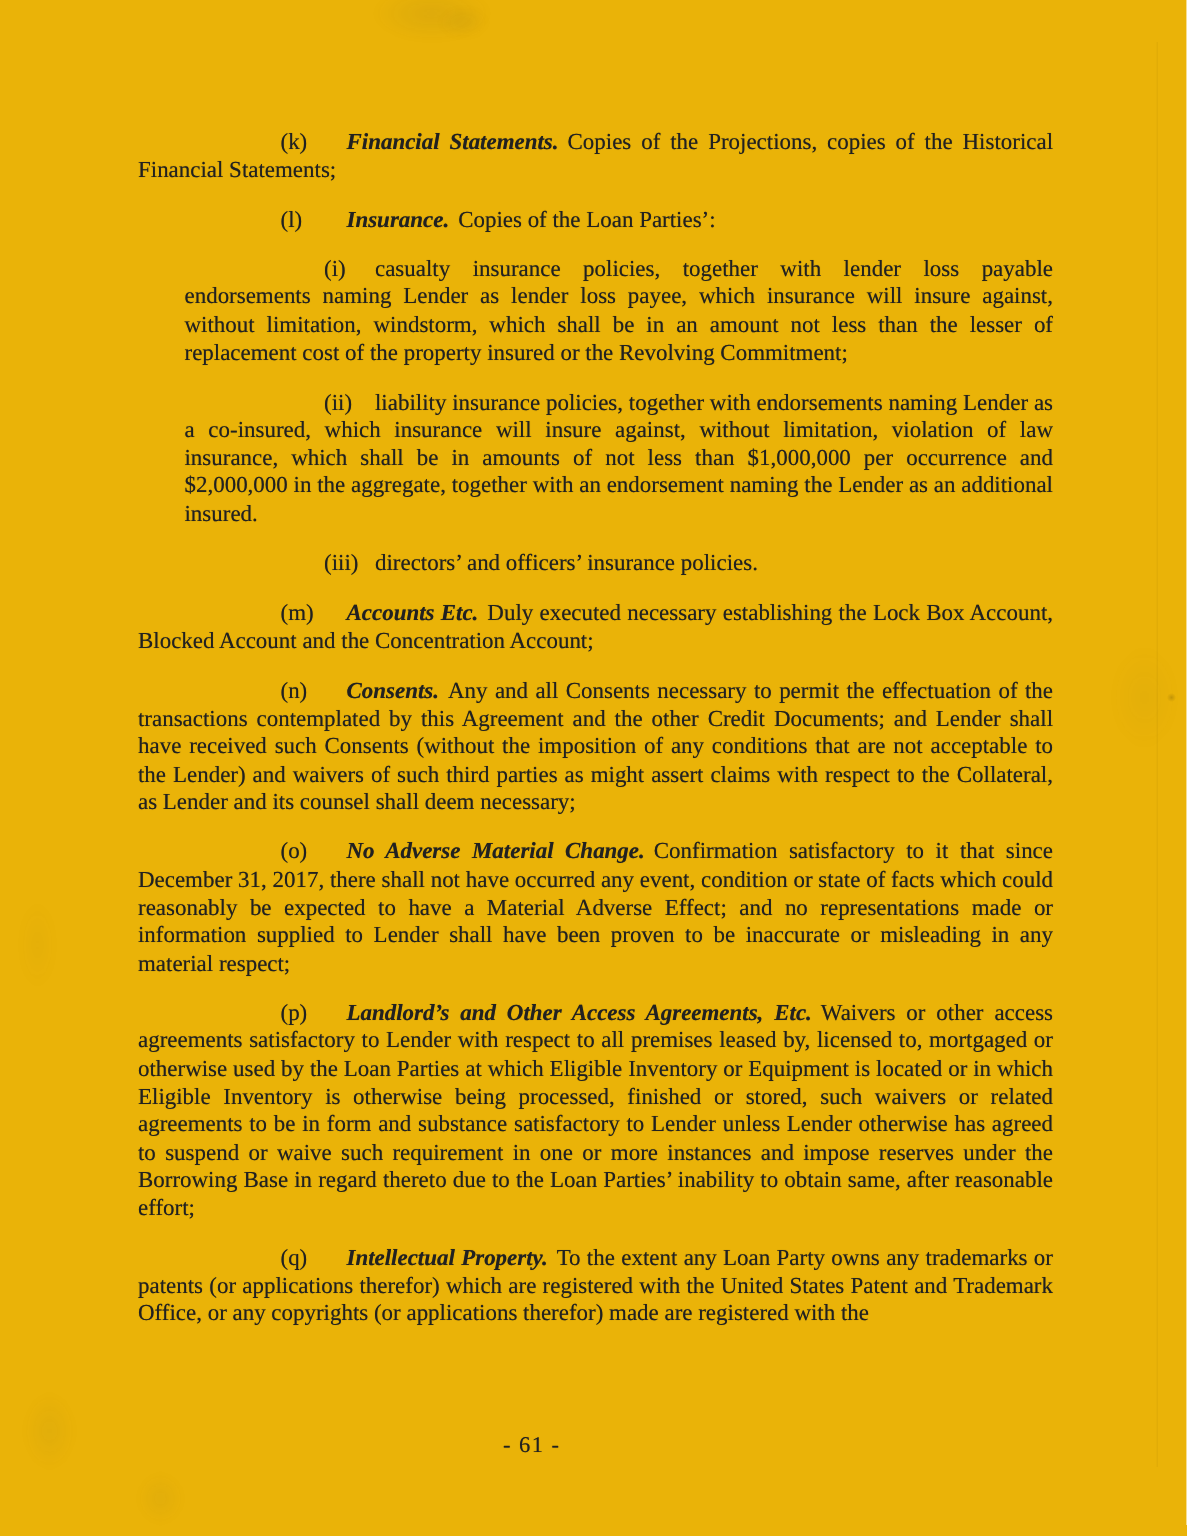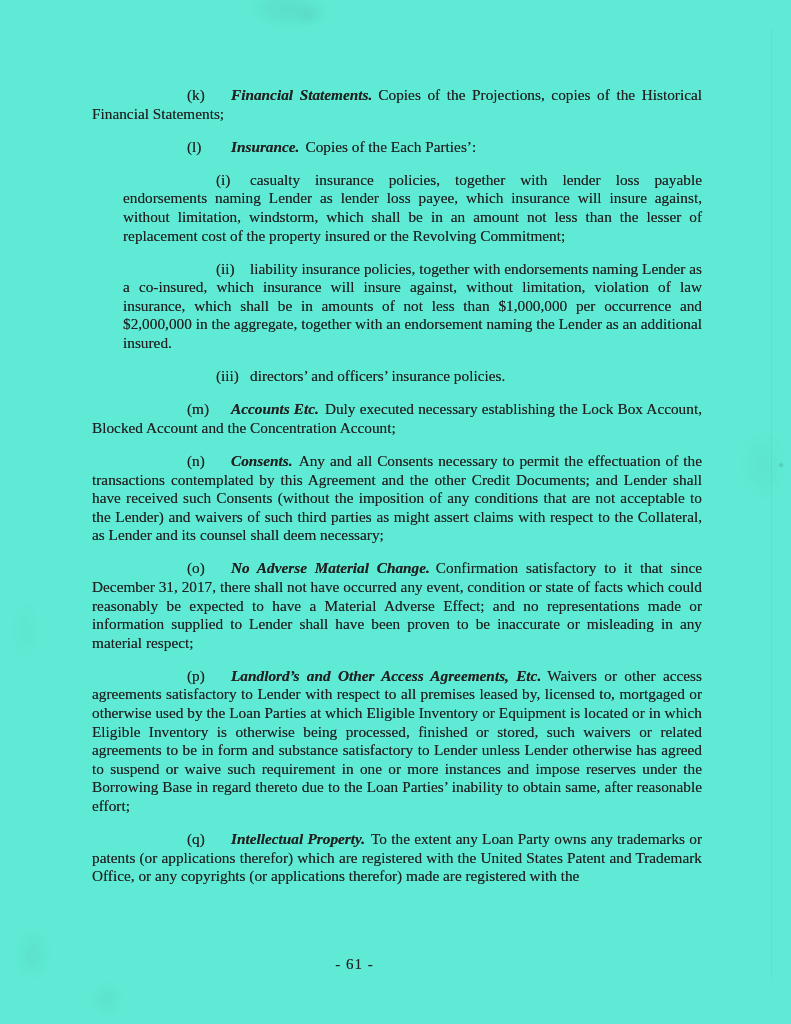--- a/index.html
+++ b/index.html
@@ -4,21 +4,21 @@
 <style>
   html, body {
     margin: 0;
     padding: 0;
     background: #ffffff;
   }
   .page {
     position: relative;
     width: 791px;
     height: 1024px;
-    background: #5eead4;
+    background: #eab308;
     overflow: hidden;
     font-family: "Liberation Serif", serif;
     color: #212121;
   }
   .content {
     position: absolute;
     top: 86px;
     left: 92px;
     width: 610px;
     font-size: 15.3px;
@@ -118,21 +118,21 @@
   <div class="artifact smudge-bl2"></div>
   <div class="artifact smudge-left-mid"></div>
 
   <main class="content">
 
     <p class="para indent-1">
       <span class="plabel w1">(k)</span><span class="pheading">Financial Statements.</span><span>Copies of the Projections, copies of the Historical Financial Statements;</span>
     </p>
 
     <p class="para indent-1">
-      <span class="plabel w1">(l)</span><span class="pheading">Insurance.</span><span>Copies of the Each Parties’:</span>
+      <span class="plabel w1">(l)</span><span class="pheading">Insurance.</span><span>Copies of the Loan Parties’:</span>
     </p>
 
     <p class="para sub">
       <span class="plabel w2">(i)</span><span>casualty insurance policies, together with lender loss payable endorsements naming Lender as lender loss payee, which insurance will insure against, without limitation, windstorm, which shall be in an amount not less than the lesser of replacement cost of the property insured or the Revolving Commitment;</span>
     </p>
 
     <p class="para sub">
       <span class="plabel w2">(ii)</span><span>liability insurance policies, together with endorsements naming Lender as a co-insured, which insurance will insure against, without limitation, violation of law insurance, which shall be in amounts of not less than $1,000,000 per occurrence and $2,000,000 in the aggregate, together with an endorsement naming the Lender as an additional insured.</span>
     </p>
 

